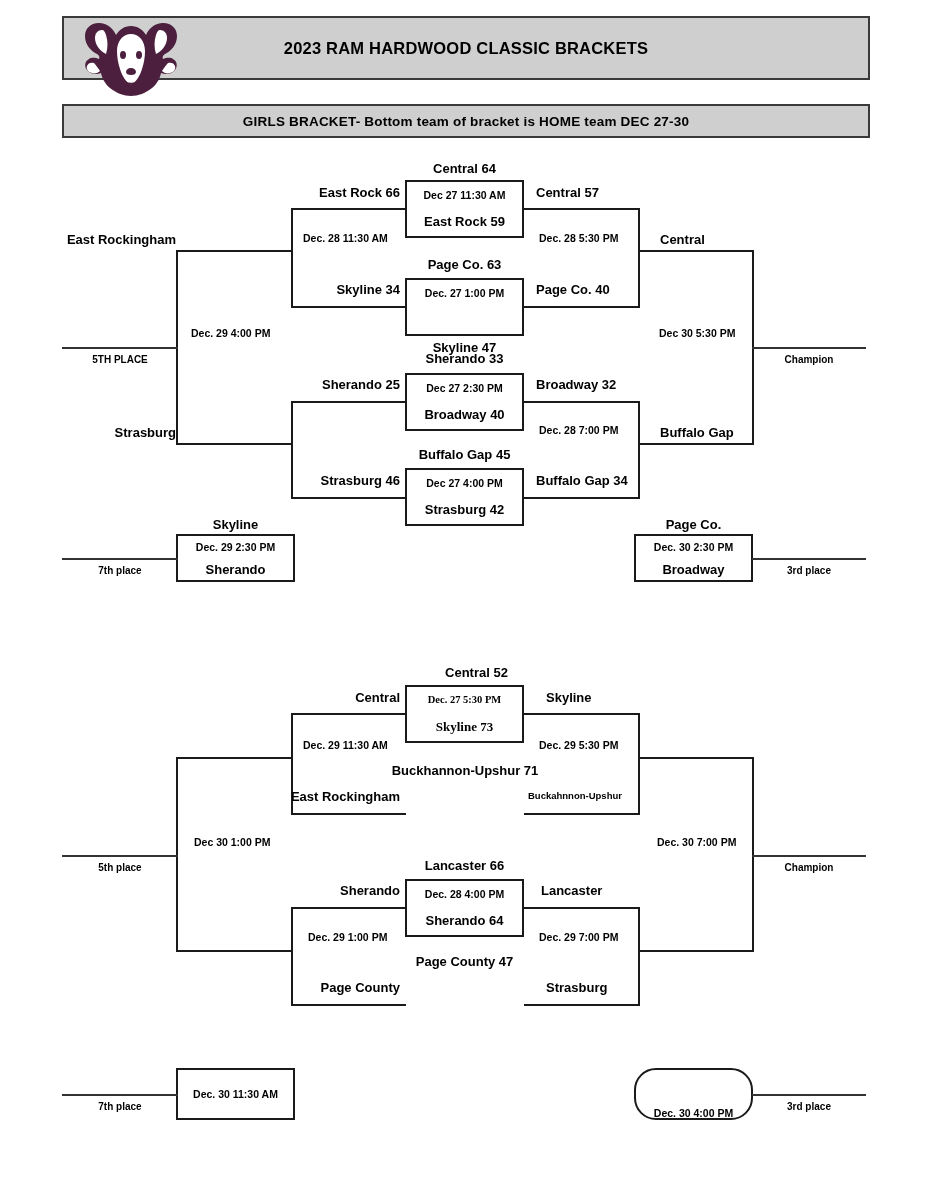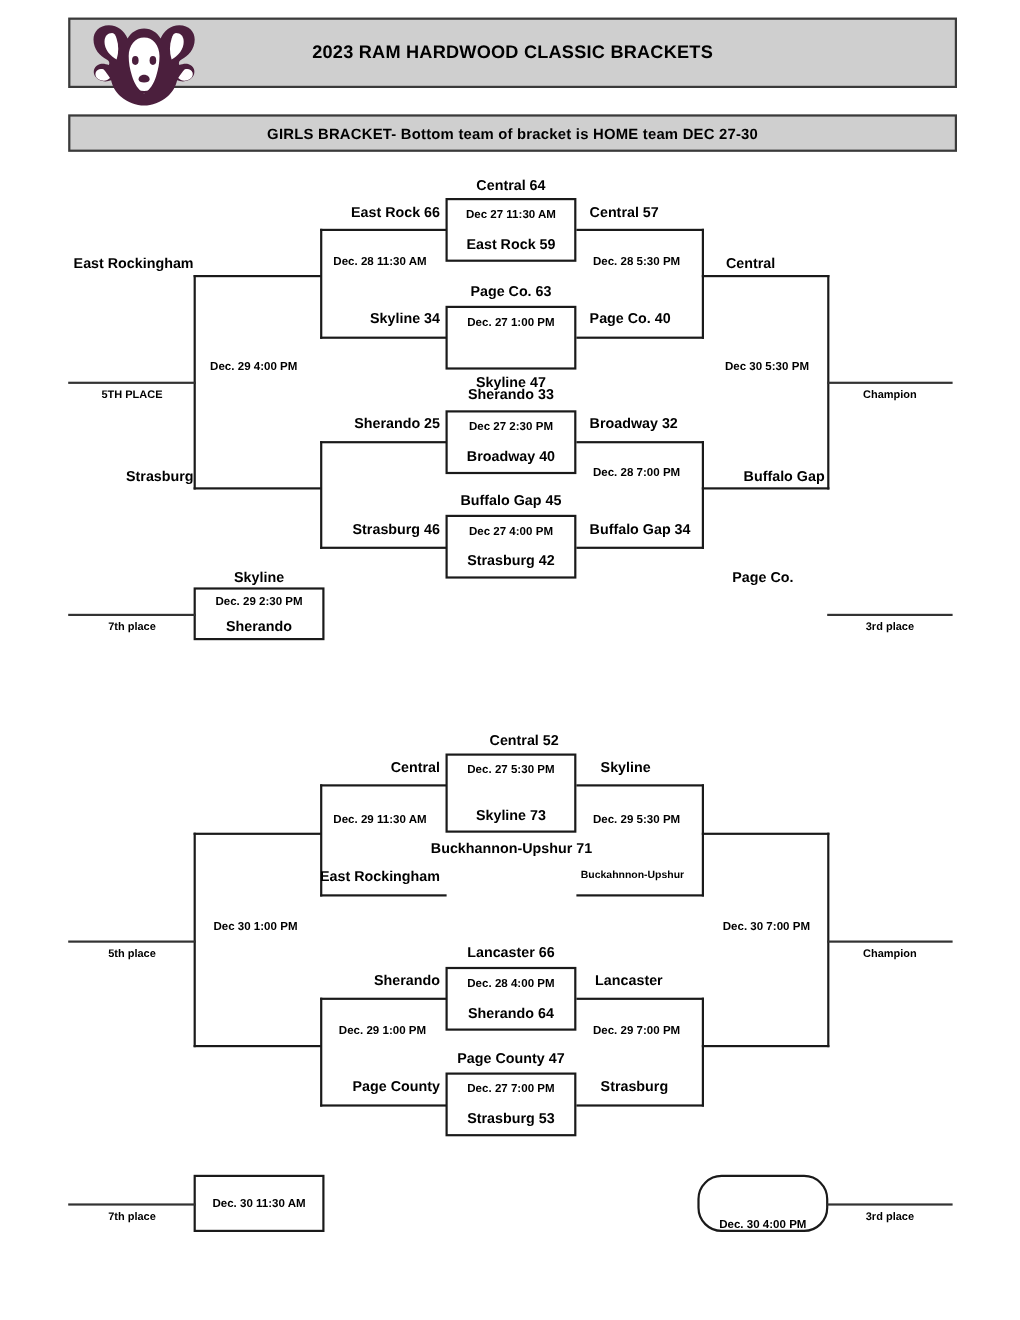--- a/index.html
+++ b/index.html
@@ -144,57 +144,57 @@
   <div class="slot c lbl-place" style="left:62px;top:353px;width:116px;height:14px;">5TH PLACE</div>
   <div class="lbl-time" style="position:absolute;left:191px;top:327px;">Dec. 29 4:00 PM</div>
 
   <div class="lbl-time" style="position:absolute;left:539px;top:232px;">Dec. 28 5:30 PM</div>
   <div class="lbl-time" style="position:absolute;left:539px;top:424px;">Dec. 28 7:00 PM</div>
 
   <div class="hline" style="left:638px;top:250px;width:116px;"></div>
   <div class="hline" style="left:638px;top:443px;width:116px;"></div>
   <div class="vline" style="left:752px;top:250px;height:195px;"></div>
   <div class="slot l t-side" style="left:660px;top:231px;width:140px;height:16px;">Central</div>
-  <div class="slot l t-side" style="left:676px;top:424px;width:140px;height:16px;">Buffalo Gap</div>
+  <div class="slot l t-side" style="left:660px;top:424px;width:140px;height:16px;">Buffalo Gap</div>
 
   <div class="lbl-time" style="position:absolute;left:659px;top:327px;">Dec 30 5:30 PM</div>
   <div class="hline thin" style="left:752px;top:347px;width:114px;"></div>
   <div class="slot c lbl-champ" style="left:752px;top:353px;width:114px;height:14px;">Champion</div>
 
   <div class="gamebox" style="left:176px;top:534px;width:119px;height:48px;">
     <span class="gb-time" style="padding-top:6px;text-align:center;">Dec. 29 2:30 PM</span>
     <span class="gb-lower" style="padding-bottom:4px;">Sherando</span>
   </div>
   <div class="slot c t-top" style="left:176px;top:516px;width:119px;height:16px;">Skyline</div>
   <div class="hline thin" style="left:62px;top:558px;width:116px;"></div>
   <div class="slot c lbl-place" style="left:62px;top:564px;width:116px;height:14px;">7th place</div>
 
+  <div class="gamebox" style="left:634px;top:534px;width:119px;height:48px;">
+    <span class="gb-time" style="padding-top:6px;">Dec. 30 2:30 PM</span>
+    <span class="gb-lower" style="padding-bottom:4px;">Broadway</span>
+  </div>
   <div class="slot c t-top" style="left:634px;top:516px;width:119px;height:16px;">Page Co.</div>
   <div class="hline thin" style="left:752px;top:558px;width:114px;"></div>
   <div class="slot c lbl-place" style="left:752px;top:564px;width:114px;height:14px;">3rd place</div>
 
 
-  <div class="gamebox" style="left:405px;top:685px;width:119px;height:72px;">
+  <div class="gamebox" style="left:405px;top:685px;width:119px;height:58px;font-family:Liberation Serif, serif;">
     <span class="gb-time">Dec. 27 5:30 PM</span>
     <span class="gb-lower">Skyline 73</span>
   </div>
   <div class="slot c t-top" style="left:417px;top:664px;width:119px;height:16px;">Central 52</div>
 
   <div class="slot c t-top" style="left:370px;top:762px;width:190px;height:16px;">Buckhannon-Upshur 71</div>
 
   <div class="gamebox" style="left:405px;top:879px;width:119px;height:58px;">
     <span class="gb-time">Dec. 28 4:00 PM</span>
     <span class="gb-lower">Sherando 64</span>
   </div>
   <div class="slot c t-top" style="left:405px;top:857px;width:119px;height:16px;">Lancaster 66</div>
 
-  <div class="gamebox" style="left:405px;top:975px;width:119px;height:58px;">
-    <span class="gb-time">Dec. 27 7:00 PM</span>
-    <span class="gb-lower">Strasburg 53</span>
-  </div>
   <div class="slot c t-top" style="left:395px;top:953px;width:139px;height:16px;">Page County 47</div>
 
   <div class="hline" style="left:291px;top:713px;width:115px;"></div>
   <div class="hline" style="left:291px;top:813px;width:115px;"></div>
   <div class="vline" style="left:291px;top:713px;height:102px;"></div>
 
   <div class="hline" style="left:291px;top:907px;width:115px;"></div>
   <div class="hline" style="left:291px;top:1004px;width:115px;"></div>
   <div class="vline" style="left:291px;top:907px;height:99px;"></div>
 

